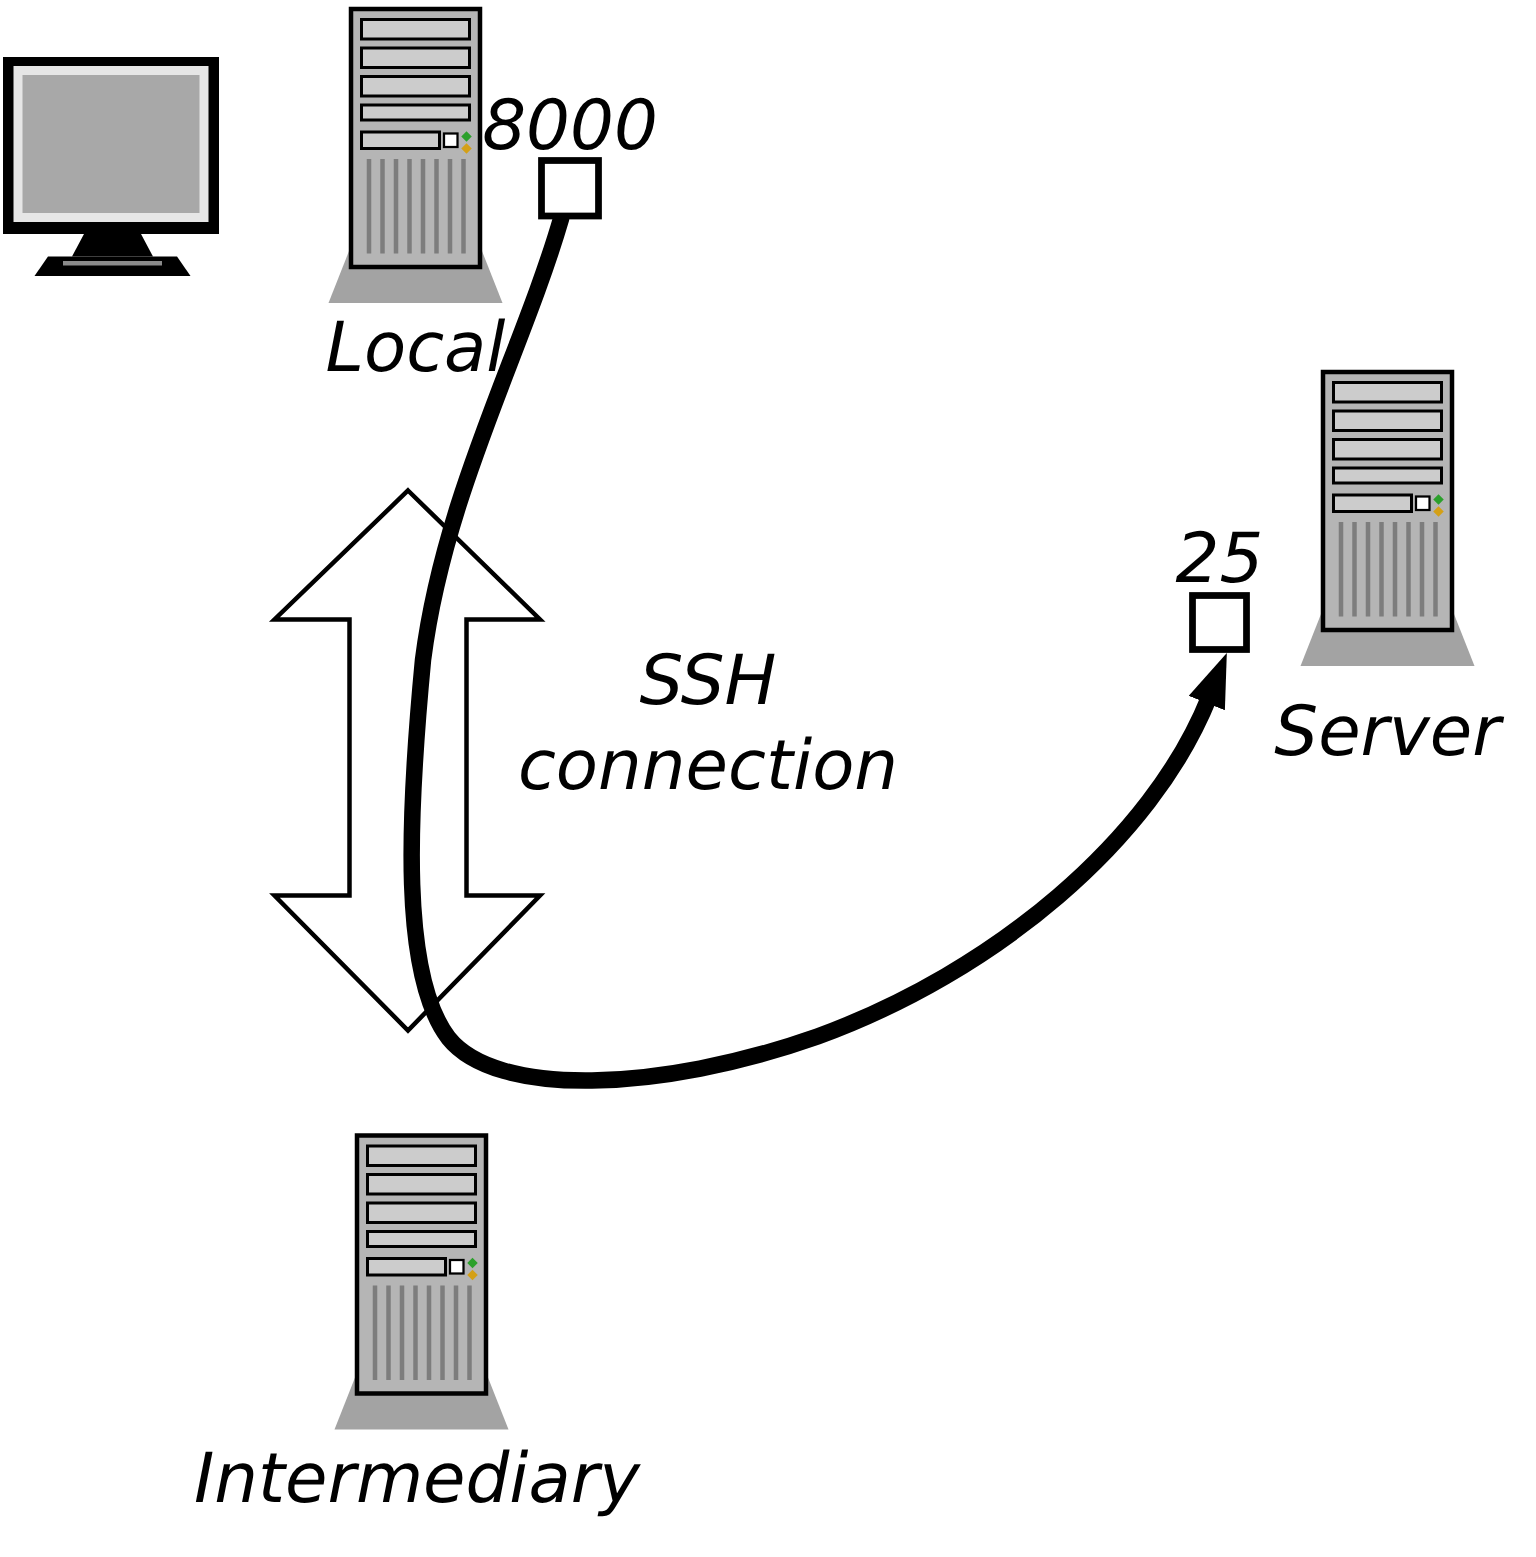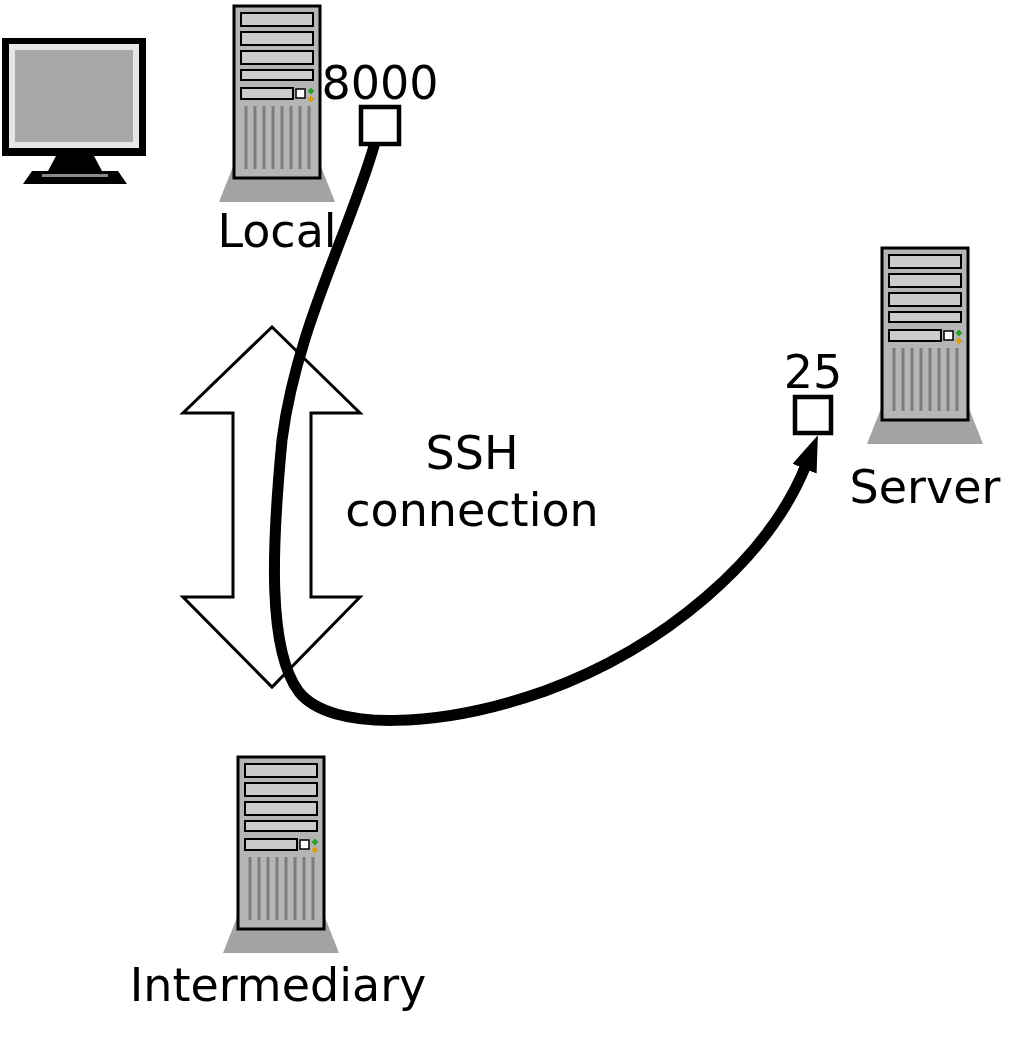--- a/index.html
+++ b/index.html
@@ -6,20 +6,21 @@
     margin: 0;
     padding: 0;
     background: #ffffff;
   }
   .canvas {
     position: relative;
     width: 1024px;
     height: 1038px;
     background: #ffffff;
     overflow: hidden;
+    font-style: italic;
   }
   svg {
     display: block;
   }
   text {
     font-family: "DejaVu Sans", "Liberation Sans", sans-serif;
     fill: #000000;
   }
   .node-label { font-size: 46px; }
   .port-label { font-size: 46px; }

